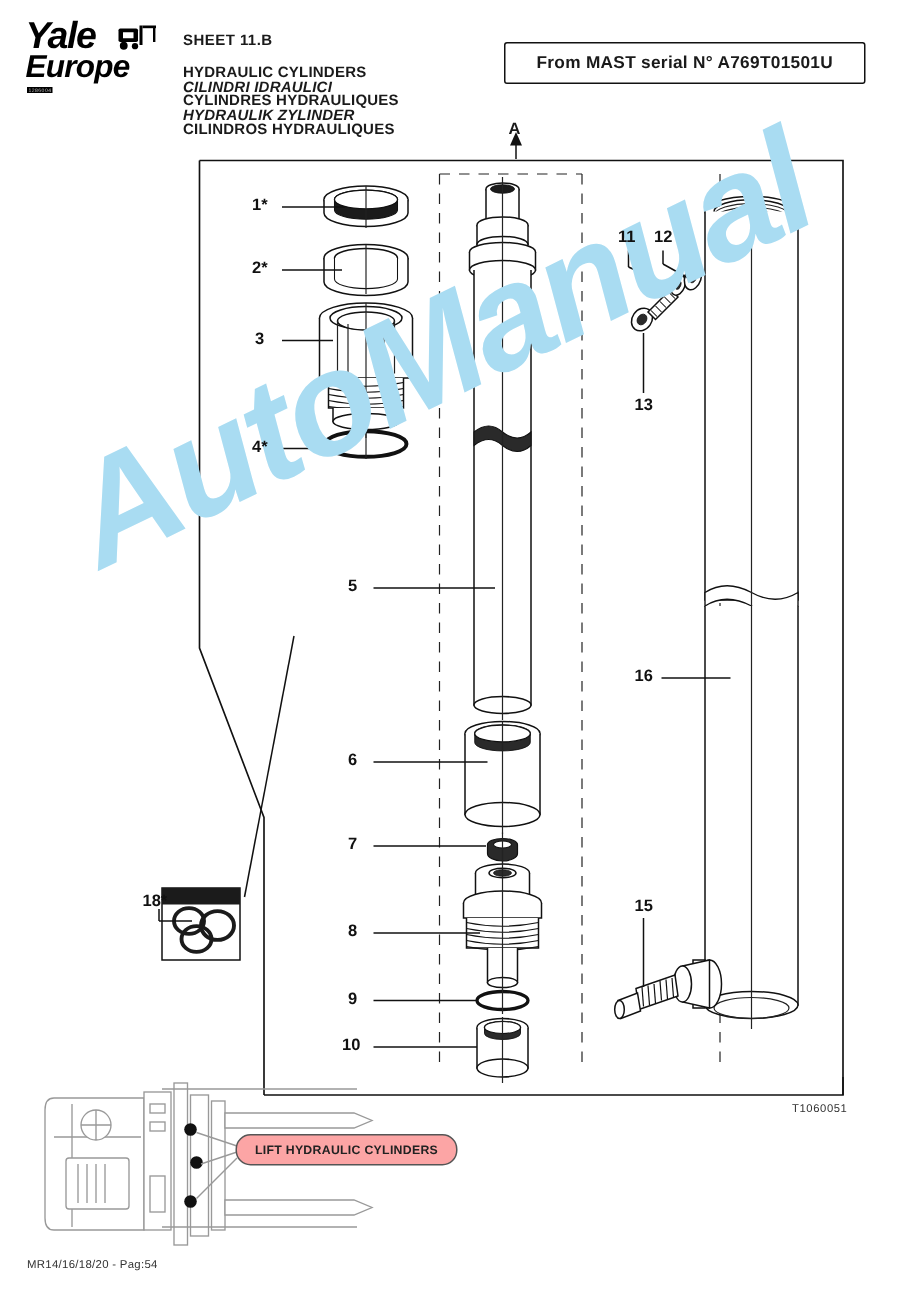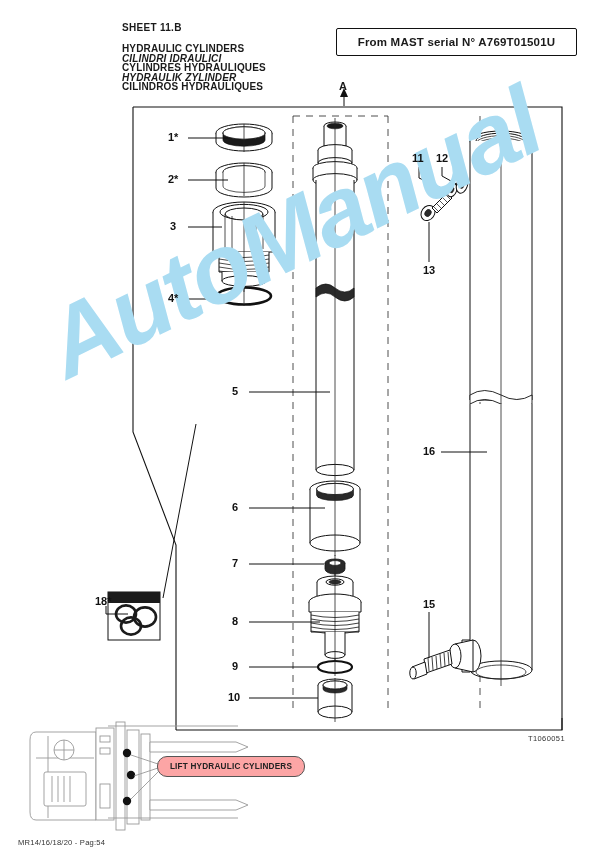--- a/index.html
+++ b/index.html
@@ -54,20 +54,34 @@
   .lnt{stroke:#222;stroke-width:.8;fill:none;}
   .fw{fill:#ffffff;}
   .truckline{stroke:#999;stroke-width:.9;fill:none;}
   .truckfill{fill:#fff;}
 </style>
 </head>
 <body>
 
 <div class="page">
 
+  <div class="logo-box">
+    <div class="logo-yale">Yale</div>
+    <div class="logo-europe">Europe</div>
+    <svg class="logo-truck" viewBox="0 0 34 18">
+      <rect x="2" y="3" width="13" height="9" rx="1.2" fill="#000"></rect>
+      <rect x="5" y="5.5" width="7" height="4" fill="#fff"></rect>
+      <rect x="16" y="1" width="2" height="13" fill="#000"></rect>
+      <rect x="18" y="1" width="9" height="1.8" fill="#000"></rect>
+      <rect x="25" y="2" width="1.6" height="10" fill="#000"></rect>
+      <circle cx="5.5" cy="14.5" r="2.6" fill="#000"></circle>
+      <circle cx="13" cy="14.8" r="2.1" fill="#000"></circle>
+    </svg>
+    <div class="logo-code">1286004</div>
+  </div>
 
   <div class="sheet">SHEET  11.B</div>
 
   <div class="titles">
     <div>HYDRAULIC CYLINDERS</div>
     <div class="it">CILINDRI IDRAULICI</div>
     <div>CYLINDRES HYDRAULIQUES</div>
     <div class="it">HYDRAULIK ZYLINDER</div>
     <div>CILINDROS HYDRAULIQUES</div>
   </div>

